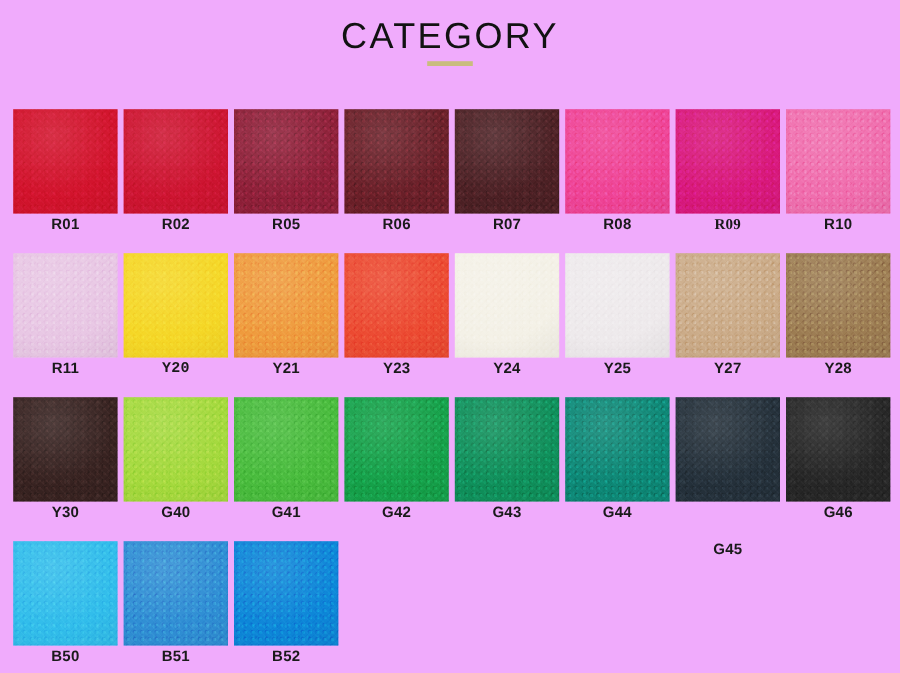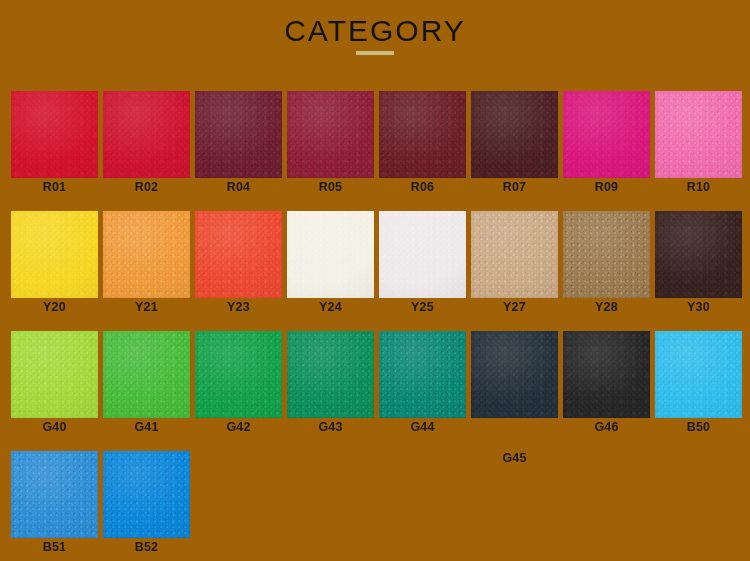--- a/index.html
+++ b/index.html
@@ -11,21 +11,21 @@
     width: 750px;
     height: 561px;
     overflow: hidden;
     font-family: "Liberation Sans", sans-serif;
     -webkit-font-smoothing: antialiased;
   }
   #page {
     position: relative;
     width: 750px;
     height: 561px;
-    background: #a16207;
+    background: #f0abfc;
   }
 
   
   .header {
     position: absolute;
     left: 0;
     top: 0;
     width: 750px;
     height: 78px;
     text-align: center;
@@ -146,28 +146,20 @@
       </div>
       <div class="cell">
         <div class="swatch" style="background-color: rgb(205, 20, 48);">
           <div class="tex"></div>
           <div class="tex2"></div>
           <div class="sheen"></div>
         </div>
         <div class="swatch-label" style="color: rgb(26, 26, 26);">R02</div>
       </div>
       <div class="cell">
-        <div class="swatch" style="background-color: rgb(109, 31, 51);">
-          <div class="tex"></div>
-          <div class="tex2"></div>
-          <div class="sheen"></div>
-        </div>
-        <div class="swatch-label" style="color: rgb(26, 26, 26);">R04</div>
-      </div>
-      <div class="cell">
         <div class="swatch" style="background-color: rgb(142, 31, 56);">
           <div class="tex"></div>
           <div class="tex2"></div>
           <div class="sheen"></div>
         </div>
         <div class="swatch-label" style="color: rgb(26, 26, 26);">R05</div>
       </div>
       <div class="cell">
         <div class="swatch" style="background-color: rgb(106, 31, 40);">
           <div class="tex"></div>
@@ -178,42 +170,58 @@
       </div>
       <div class="cell">
         <div class="swatch" style="background-color: rgb(76, 32, 36);">
           <div class="tex"></div>
           <div class="tex2"></div>
           <div class="sheen"></div>
         </div>
         <div class="swatch-label" style="color: rgb(26, 26, 26);">R07</div>
       </div>
       <div class="cell">
+        <div class="swatch" style="background-color: rgb(239, 67, 150);">
+          <div class="tex"></div>
+          <div class="tex2"></div>
+          <div class="sheen"></div>
+        </div>
+        <div class="swatch-label" style="color: rgb(26, 26, 26);">R08</div>
+      </div>
+      <div class="cell">
         <div class="swatch" style="background-color: rgb(217, 24, 124);">
           <div class="tex"></div>
           <div class="tex2"></div>
           <div class="sheen"></div>
         </div>
-        <div class="swatch-label" style="color: rgb(26, 26, 26);">R09</div>
+        <div class="swatch-label" style="color: rgb(26, 26, 26); font-family: Liberation Serif, serif;">R09</div>
       </div>
       <div class="cell">
         <div class="swatch" style="background-color: rgb(240, 110, 174);">
           <div class="tex"></div>
           <div class="tex2"></div>
           <div class="sheen"></div>
         </div>
         <div class="swatch-label" style="color: rgb(26, 26, 26);">R10</div>
       </div>
       <div class="cell">
+        <div class="swatch" style="background-color: rgb(232, 199, 228);">
+          <div class="tex"></div>
+          <div class="tex2"></div>
+          <div class="sheen"></div>
+        </div>
+        <div class="swatch-label" style="color: rgb(26, 26, 26);">R11</div>
+      </div>
+      <div class="cell">
         <div class="swatch" style="background-color: rgb(245, 215, 38);">
           <div class="tex"></div>
           <div class="tex2"></div>
           <div class="sheen"></div>
         </div>
-        <div class="swatch-label" style="color: rgb(26, 26, 26);">Y20</div>
+        <div class="swatch-label" style="color: rgb(26, 26, 26); font-family: Liberation Mono, monospace;">Y20</div>
       </div>
       <div class="cell">
         <div class="swatch" style="background-color: rgb(239, 155, 61);">
           <div class="tex"></div>
           <div class="tex2"></div>
           <div class="sheen"></div>
         </div>
         <div class="swatch-label" style="color: rgb(26, 26, 26);">Y21</div>
       </div>
       <div class="cell">

